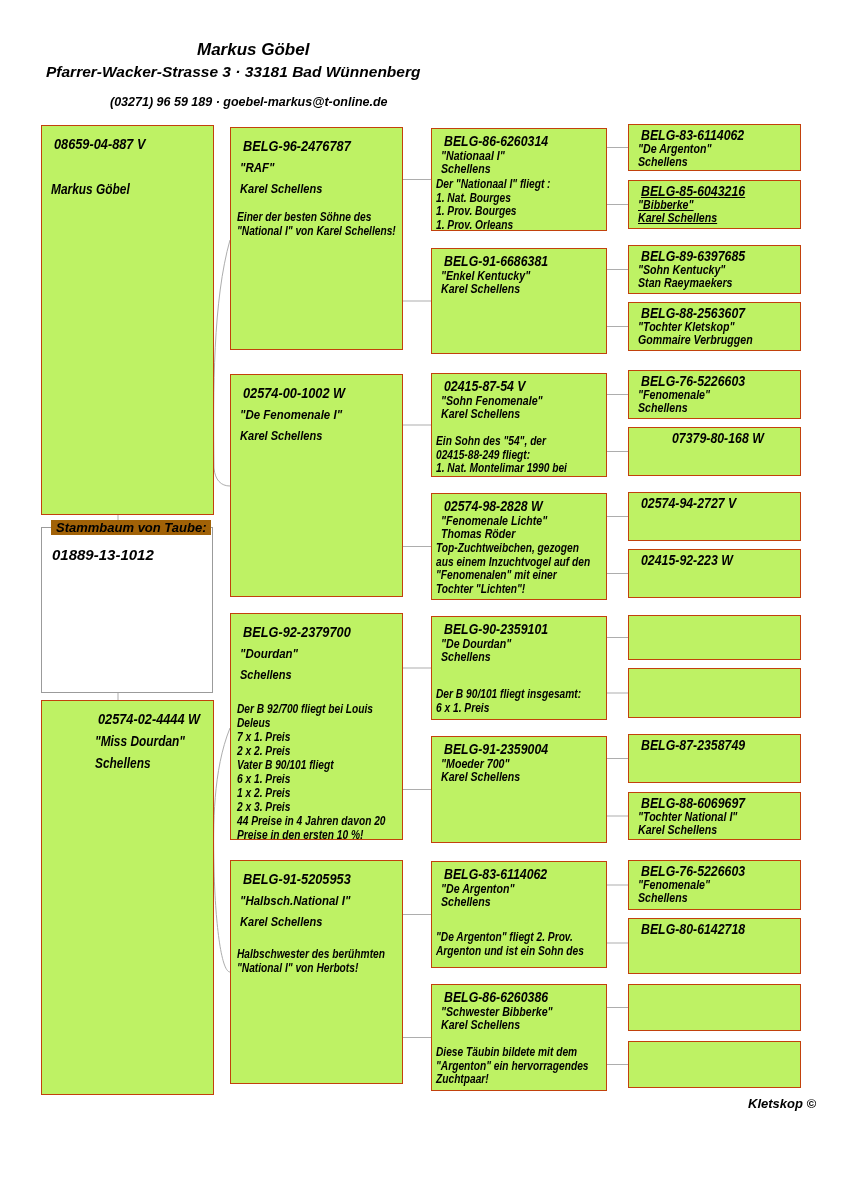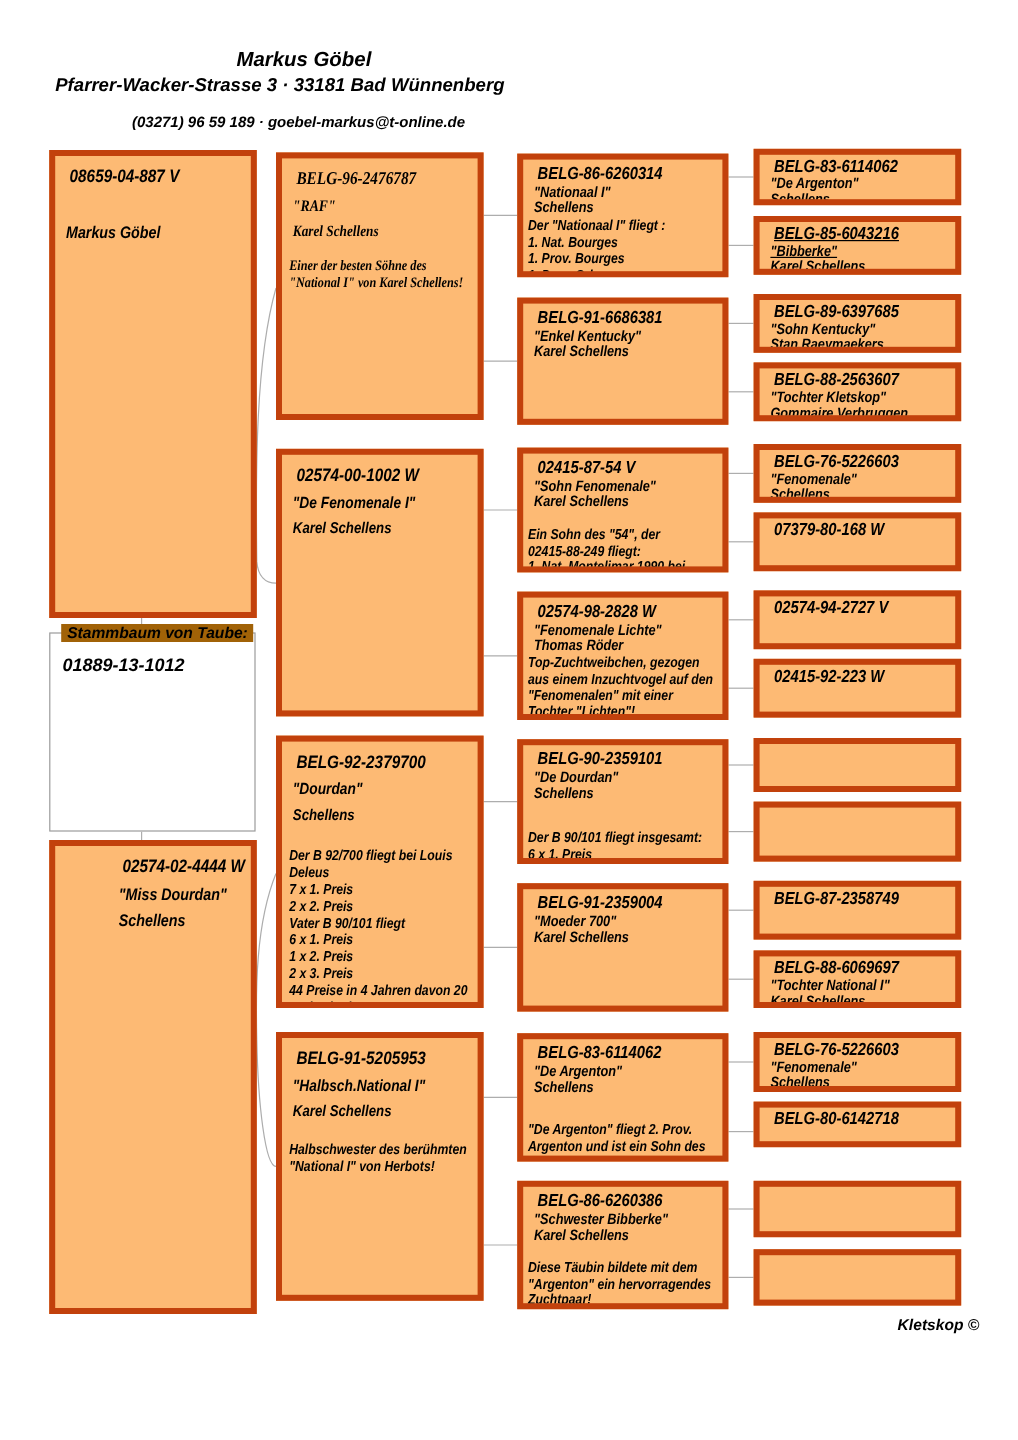--- a/index.html
+++ b/index.html
@@ -3,21 +3,21 @@
 <meta charset="utf-8">
 <style>
   html,body{margin:0;padding:0;background:#fff;}
   .page{position:relative;width:848px;height:1200px;background:#fff;overflow:hidden;
         font-family:"Liberation Sans",sans-serif;font-style:italic;font-weight:bold;color:#000;}
   .hdr{position:absolute;white-space:nowrap;}
   #hdr-name{left:197px;top:40px;font-size:17px;}
   #hdr-addr{left:46px;top:63px;font-size:15.5px;}
   #hdr-tel{left:110px;top:95px;font-size:12.5px;}
   svg.wires{position:absolute;left:0;top:0;z-index:0;}
-  .box{position:absolute;border:5px solid #c2410c;background:#fdba74;box-sizing:border-box;overflow:hidden;z-index:1;}
+  .box{position:absolute;border:1px solid #c2410c;background:#bef264;box-sizing:border-box;overflow:hidden;z-index:1;}
   .box .tx{white-space:nowrap;transform:scaleX(0.85);transform-origin:0 50%;}
   .ring{font-size:15px;line-height:17px;margin:7px 0 0 12px;}
   .pname{font-size:13.5px;line-height:15px;margin:6px 0 0 9px;}
   .breeder{font-size:13px;line-height:15px;margin:6px 0 0 9px;}
   .note{margin:12px 0 0 6px;}
   .note .tx{font-size:12px;line-height:14px;}
   .col1 .ring{margin-top:9px;}
   .col1 .pname,.col1 .breeder{font-size:14px;margin-top:7px;}
   .col2 .ring{margin-top:9px;}
   .col3 .ring,.col4 .ring{font-size:14.5px;line-height:15px;margin-top:5px;}
@@ -78,21 +78,21 @@
   <div id="boxes">
       <div class="box col1" style="left: 41px; top: 125px; width: 173px; height: 390px;">
         <div class="ring tx">08659-04-887 V</div>
         <div class="breeder tx" style="margin-top: 30px;">Markus Göbel</div>
       </div>
       <div class="box col1" style="left: 41px; top: 700px; width: 173px; height: 395px; padding-left: 44px;">
         <div class="ring tx">02574-02-4444 W</div>
         <div class="pname tx">"Miss Dourdan"</div>
         <div class="breeder tx">Schellens</div>
       </div>
-      <div class="box col2" style="left: 230px; top: 127px; width: 173px; height: 223px; font-family: Liberation Serif, serif;">
+      <div class="box col2" style="left: 230px; top: 127px; width: 173px; height: 223px;">
         <div class="ring tx">BELG-96-2476787</div>
         <div class="pname tx">"RAF"</div>
         <div class="breeder tx">Karel Schellens</div>
         <div class="note" style="margin-top: 14px;">
           <div class=" tx">Einer der besten Söhne des</div>
           <div class=" tx">"National I" von Karel Schellens!</div>
         </div>
       </div>
       <div class="box col2" style="left: 230px; top: 374px; width: 173px; height: 223px;">
         <div class="ring tx">02574-00-1002 W</div>
@@ -213,21 +213,21 @@
       <div class="box col4" style="left: 628px; top: 302px; width: 173px; height: 49px;">
         <div class="ring tx">BELG-88-2563607</div>
         <div class="pname tx">"Tochter Kletskop"</div>
         <div class="breeder tx">Gommaire Verbruggen</div>
       </div>
       <div class="box col4" style="left: 628px; top: 370px; width: 173px; height: 49px;">
         <div class="ring tx">BELG-76-5226603</div>
         <div class="pname tx">"Fenomenale"</div>
         <div class="breeder tx">Schellens</div>
       </div>
-      <div class="box col4" style="left: 628px; top: 427px; width: 173px; height: 49px;">
+      <div class="box col4" style="left: 628px; top: 427px; width: 173px; height: 49px; padding-left: 31px;">
         <div class="ring tx">07379-80-168 W</div>
       </div>
       <div class="box col4" style="left: 628px; top: 492px; width: 173px; height: 49px;">
         <div class="ring tx">02574-94-2727 V</div>
       </div>
       <div class="box col4" style="left: 628px; top: 549px; width: 173px; height: 49px;">
         <div class="ring tx">02415-92-223 W</div>
       </div>
       <div class="box col4" style="left: 628px; top: 615px; width: 173px; height: 45px;"></div>
       <div class="box col4" style="left: 628px; top: 668px; width: 173px; height: 50px;"></div>
@@ -237,21 +237,21 @@
       <div class="box col4" style="left: 628px; top: 792px; width: 173px; height: 48px;">
         <div class="ring tx">BELG-88-6069697</div>
         <div class="pname tx">"Tochter National I"</div>
         <div class="breeder tx">Karel Schellens</div>
       </div>
       <div class="box col4" style="left: 628px; top: 860px; width: 173px; height: 50px;">
         <div class="ring tx">BELG-76-5226603</div>
         <div class="pname tx">"Fenomenale"</div>
         <div class="breeder tx">Schellens</div>
       </div>
-      <div class="box col4" style="left: 628px; top: 918px; width: 173px; height: 38px;">
+      <div class="box col4" style="left: 628px; top: 918px; width: 173px; height: 56px;">
         <div class="ring tx">BELG-80-6142718</div>
       </div>
       <div class="box col4" style="left: 628px; top: 984px; width: 173px; height: 47px;"></div>
       <div class="box col4" style="left: 628px; top: 1041px; width: 173px; height: 47px;"></div>
     </div>
 
   <div class="subject" style="left:41px;top:527px;width:172px;height:166px;">
     <span class="legend">Stammbaum von Taube:</span>
     <div class="ring tx">01889-13-1012</div>
   </div>

